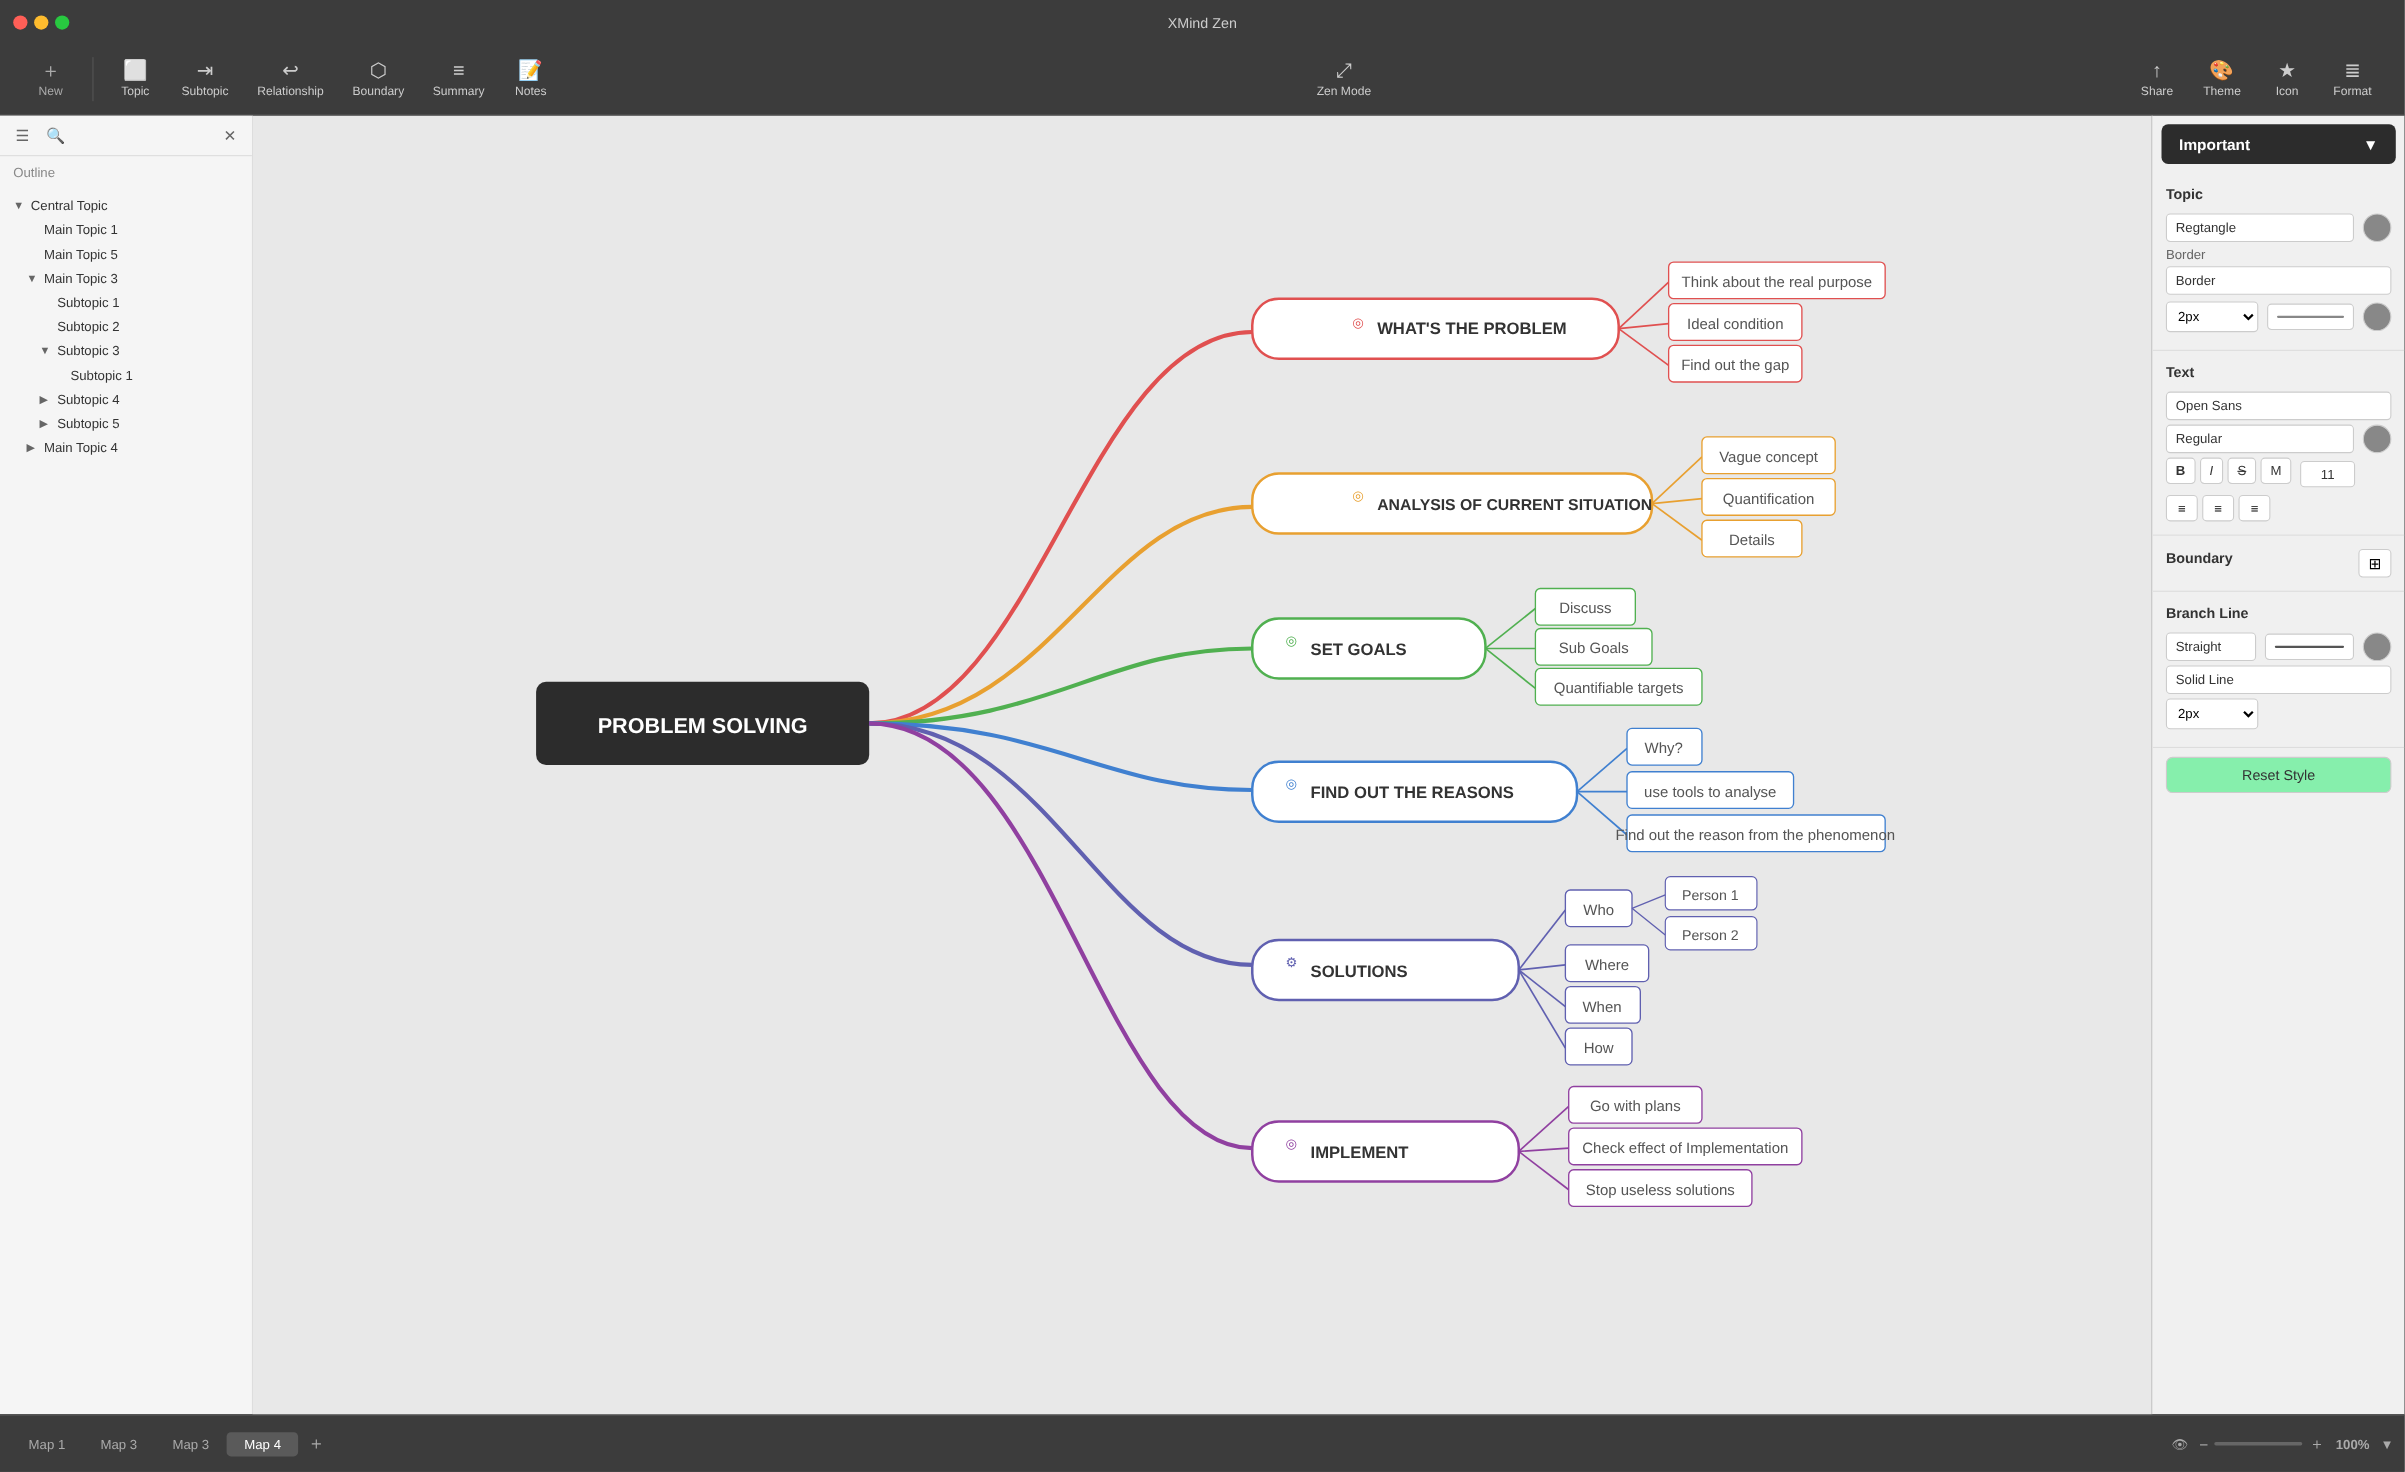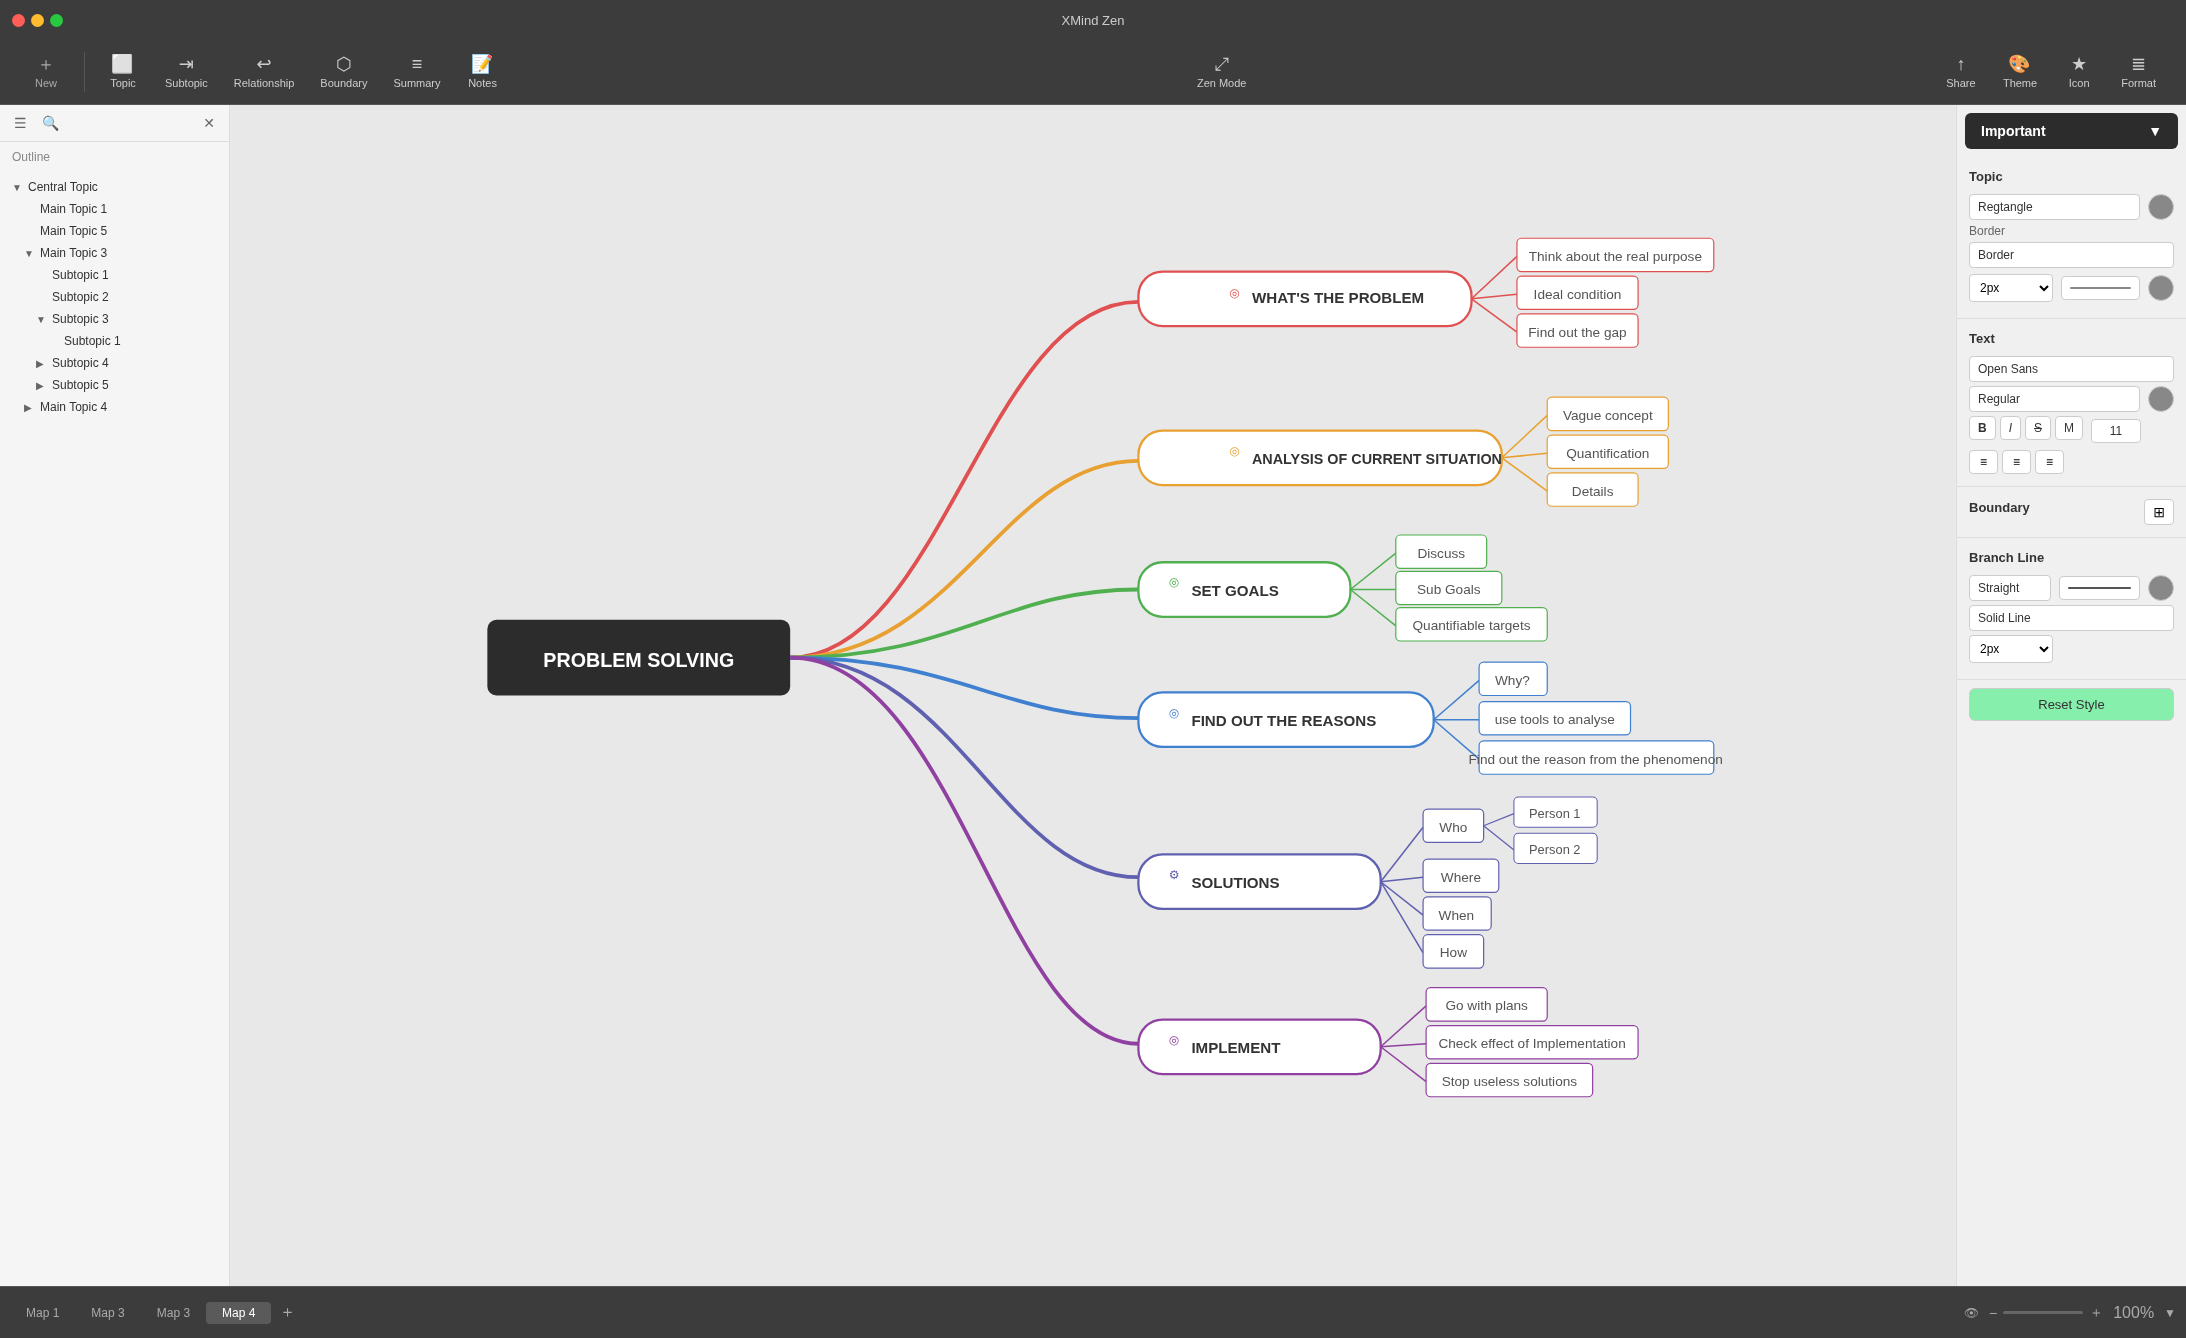--- a/index.html
+++ b/index.html
@@ -44,21 +44,21 @@
 
     
     .bottom-bar { background: #3c3c3c; height: 52px; display: flex; align-items: center; padding: 0 10px; border-top: 1px solid #555; }
     .tab-item { padding: 4px 16px; color: #aaa; cursor: pointer; font-size: 12px; border-radius: 4px; }
     .tab-item.active { background: #5a5a5a; color: #fff; }
     .tab-add { color: #aaa; padding: 4px 8px; cursor: pointer; font-size: 16px; }
     .bottom-right { margin-left: auto; display: flex; align-items: center; gap: 10px; color: #aaa; }
     .zoom-controls { display: flex; align-items: center; gap: 6px; }
     .zoom-btn { background: none; border: none; color: #aaa; cursor: pointer; font-size: 14px; }
     .zoom-slider { width: 80px; height: 3px; background: #666; border-radius: 2px; }
-    .zoom-pct { color: #aaa; font-size: 16px; }
+    .zoom-pct { color: #aaa; font-size: 12px; font-weight: bold; }
 
     
     .right-panel { width: 230px; background: #f0f0f0; border-left: 1px solid #ddd; display: flex; flex-direction: column; overflow-y: auto; }
     .panel-section { padding: 12px; border-bottom: 1px solid #ddd; }
     .panel-important { background: #2c2c2c; color: #fff; margin: 8px; border-radius: 6px; padding: 10px 16px; font-size: 14px; font-weight: 600; text-align: center; display: flex; align-items: center; justify-content: space-between; cursor: pointer; }
     .panel-section-title { font-size: 13px; font-weight: 600; color: #333; margin-bottom: 10px; }
     .panel-row { display: flex; align-items: center; gap: 8px; margin-bottom: 4px; }
     .panel-select { flex: 1; padding: 5px 8px; border: 1px solid #ccc; border-radius: 4px; background: #fff; font-size: 12px; color: #333; cursor: pointer; appearance: none; }
     .panel-color-btn { width: 26px; height: 26px; border-radius: 50%; border: 1px solid #ccc; cursor: pointer; background: #888; }
     .panel-label { font-size: 12px; color: #666; margin-bottom: 4px; }

